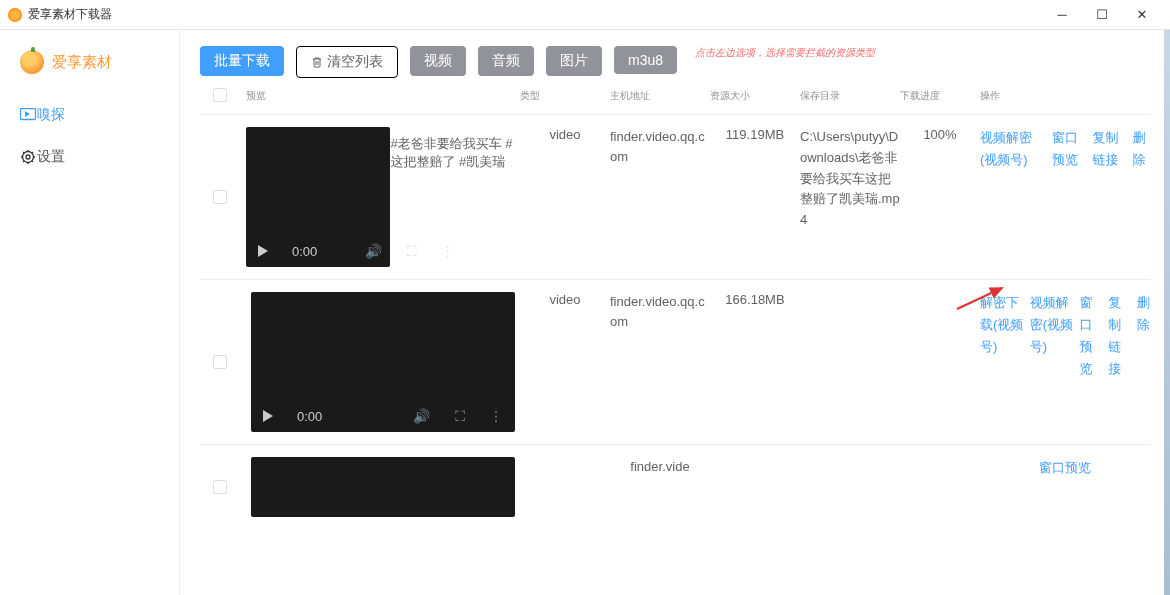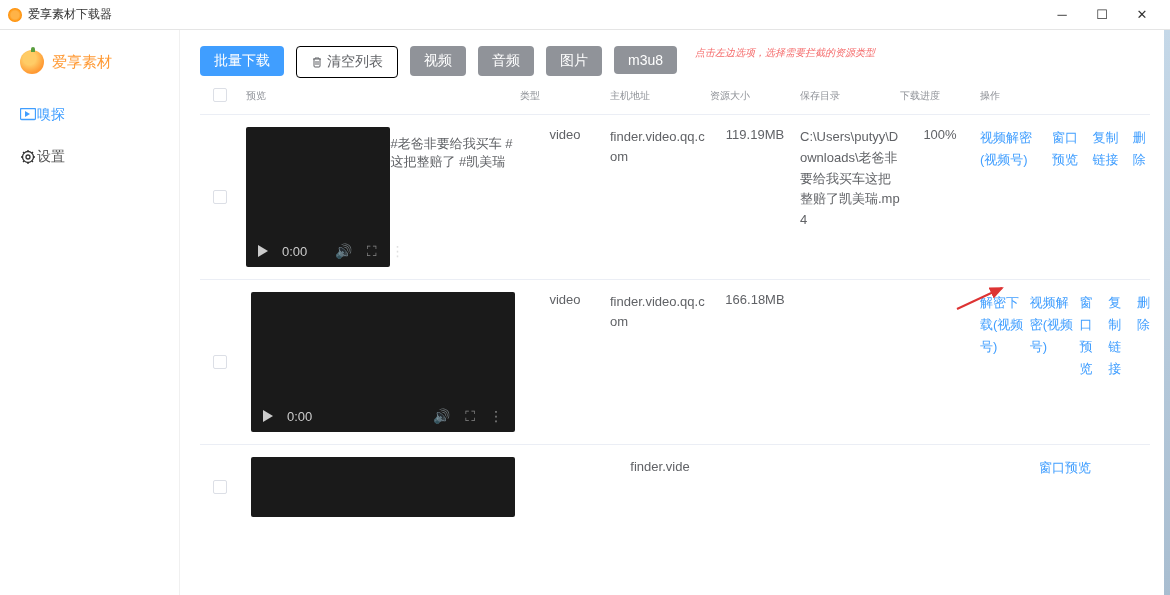--- a/index.html
+++ b/index.html
@@ -37,21 +37,21 @@
     .col-size { width: 90px; }
     .col-path { width: 100px; }
     .col-prog { width: 80px; }
     .col-ops { flex: 1; }
     
     .trow { display: flex; padding: 12px 0; border-bottom: 1px solid #ebeef5; font-size: 13px; color: #606266; }
     .trow > div { display: flex; flex-direction: row; justify-content: center; }
     .col-chk-cell { width: 40px; align-items: center; }
     .preview-cell { width: 280px; padding-left: 6px; }
     .video-player { width: 264px; height: 140px; background: #1a1a1a; position: relative; border-radius: 2px; }
-    .video-controls { position: absolute; bottom: 0; left: 0; right: 0; height: 32px; display: flex; align-items: center; padding: 0 12px; gap: 14px; color: #ccc; font-size: 13px; }
+    .video-controls { position: absolute; bottom: 0; left: 0; right: 0; height: 32px; display: flex; align-items: center; padding: 0 12px; gap: 24px; color: #ccc; font-size: 13px; }
     .play-tri { width: 0; height: 0; border-left: 10px solid #ccc; border-top: 6px solid transparent; border-bottom: 6px solid transparent; }
     .video-controls .sp { flex: 1; }
     .ctrl-ic { opacity: .6; font-size: 14px; }
     .caption { margin-top: 8px; font-size: 13px; color: #606266; }
     .type-cell { width: 90px; }
     .host-cell { width: 100px; word-break: break-all; line-height: 1.5; }
     .size-cell { width: 90px; }
     .path-cell { width: 100px; word-break: break-all; line-height: 1.6; font-size: 13px; }
     .prog-cell { width: 80px; }
     .ops-cell { flex: 1; gap: 6px; }

